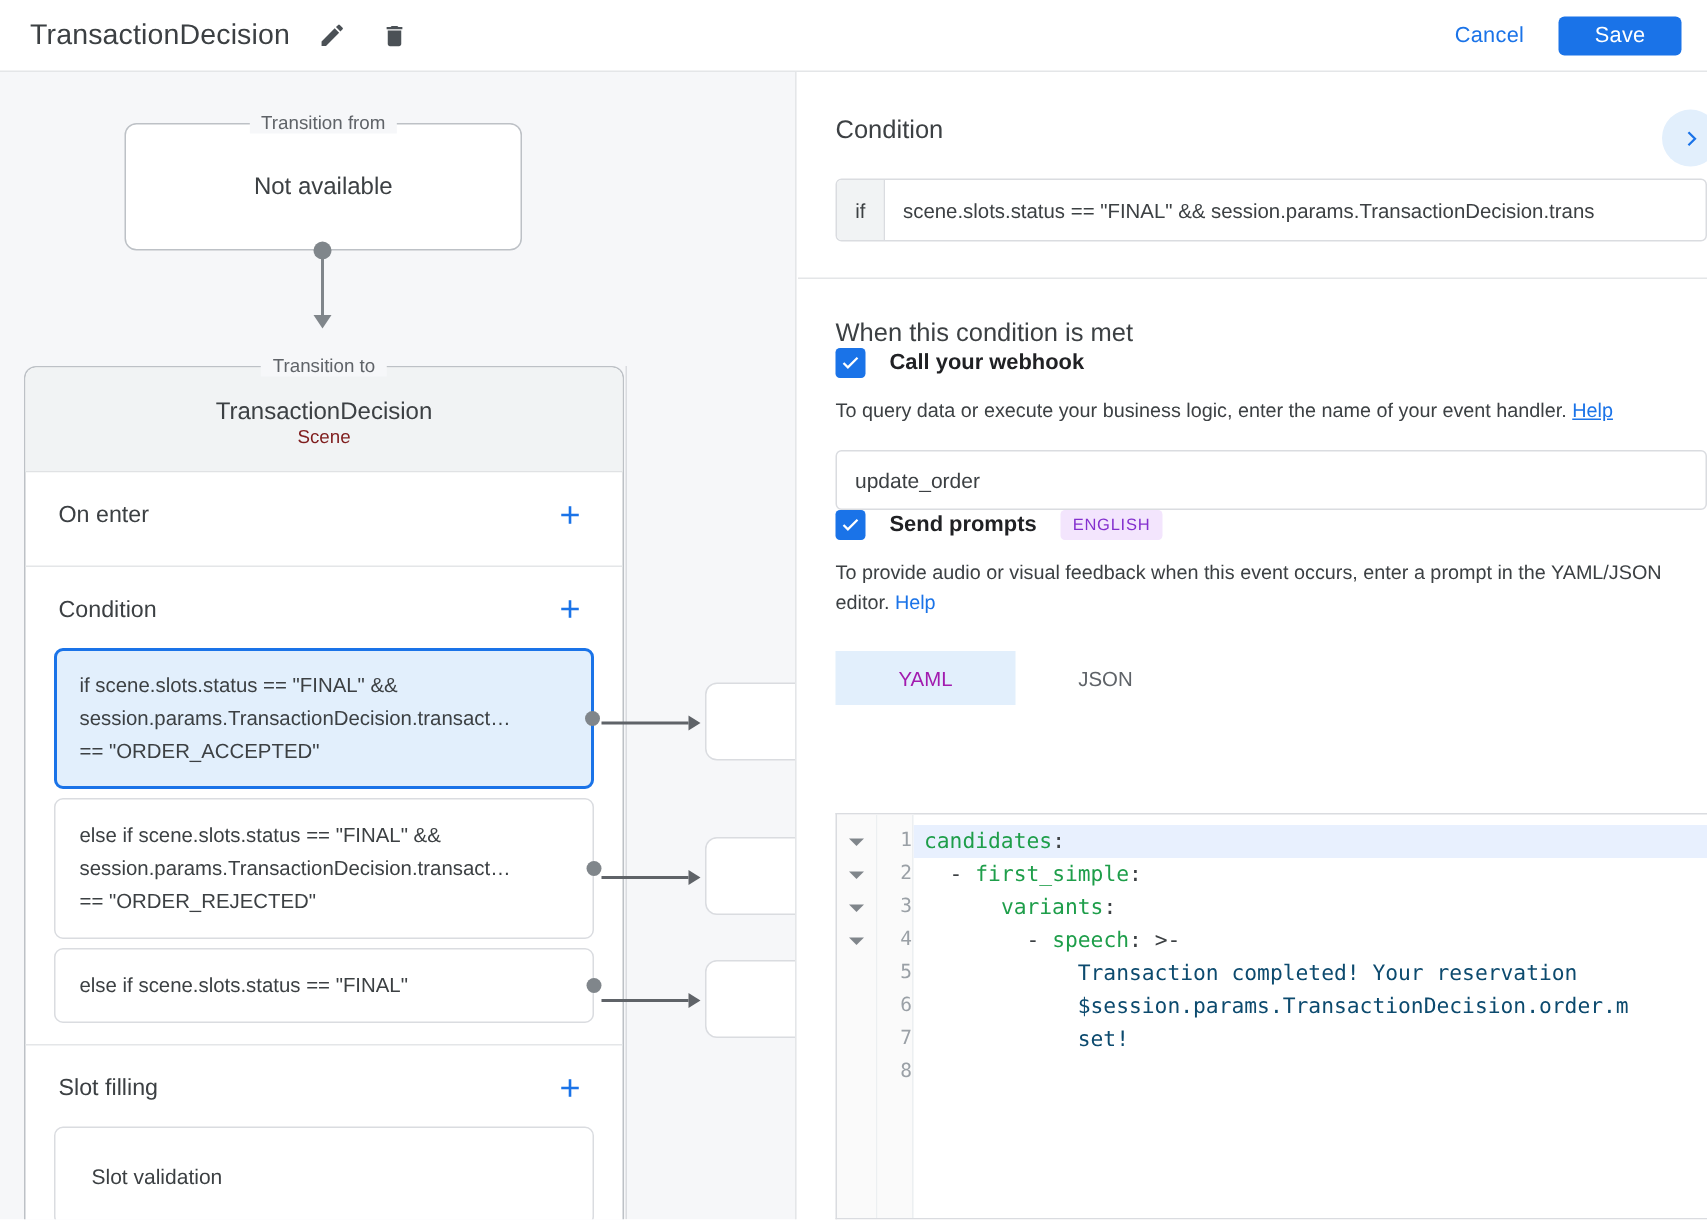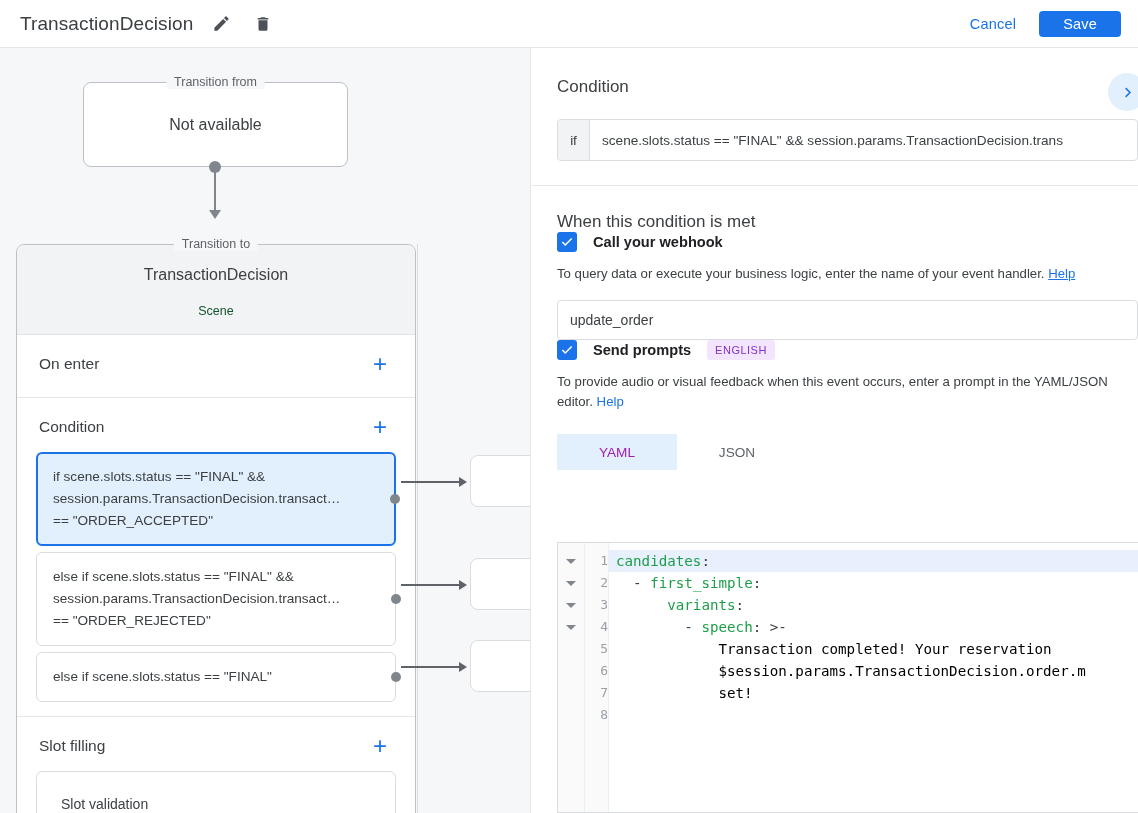--- a/index.html
+++ b/index.html
@@ -93,21 +93,21 @@
     background: #fff;
   }
   .scene-head {
     background: #f1f3f4;
     border-radius: 7px 7px 0 0;
     border-bottom: 1px solid #e0e2e4;
     padding: 21px 0 16px;
     text-align: center;
   }
   .scene-name { font-size: 16px; color: #3c4043; }
-  .scene-sub { font-size: 12.5px; color: #14532d; margin-top: 20px; }
+  .scene-sub { font-size: 12.5px; color: #7f1d1d; margin-top: 0; }
   .scene-legend {
     position: absolute; top: -8px; left: 50%; transform: translateX(-50%);
     background: #f6f7f9; padding: 0 8px;
     font-size: 12.5px; color: #5f6368; white-space: nowrap;
   }
 
   .section { border-bottom: 1px solid #e4e6e8; padding: 0 0 14px; }
   .section:last-child { border-bottom: none; }
   .section-head {
     display: flex; align-items: center; justify-content: space-between;
@@ -274,21 +274,21 @@
     flex: 1; padding-top: 7px; position: relative;
     font-family: "DejaVu Sans Mono", monospace;
     font-size: 14.2px; line-height: 22px;
     white-space: pre; overflow: hidden;
     color: #3c4043;
   }
   .cl { height: 22px; padding-left: 7px; }
   .cl.active { background: #e8f0fe; }
   .k { color: #1e9e4a; }
   .p { color: #3c4043; }
-  .s { color: #000000; text-align: right; }
+  .s { color: #0c4a6e; text-align: right; }
 </style>
 </head>
 <body>
 
 <div class="app">
 
   <div class="topbar">
     <div class="doc-title">TransactionDecision</div>
     <div class="icon-btn">
       <svg width="19" height="19" viewBox="0 0 24 24">

